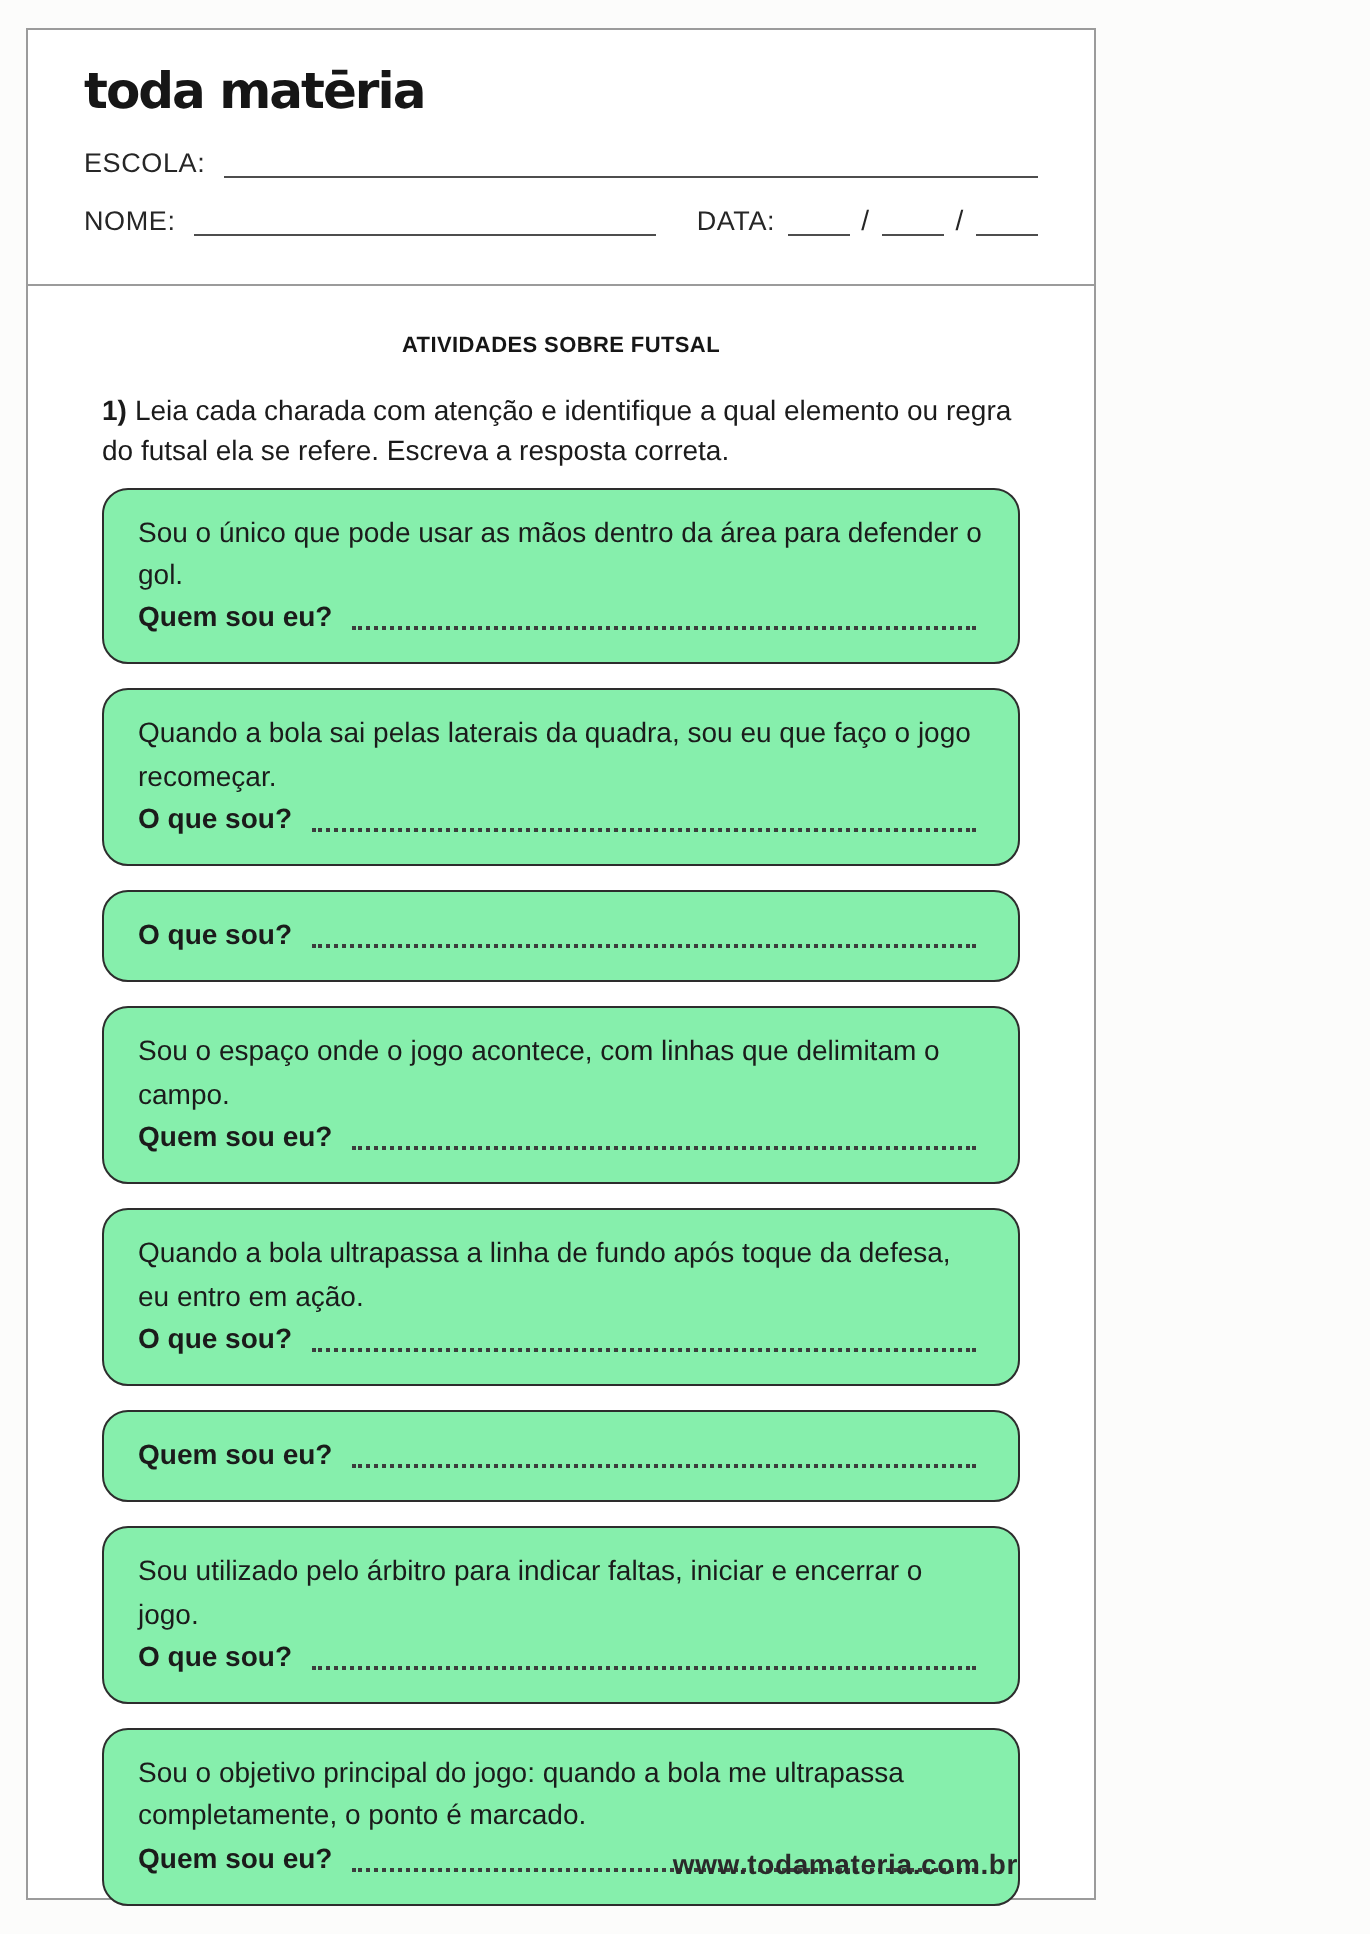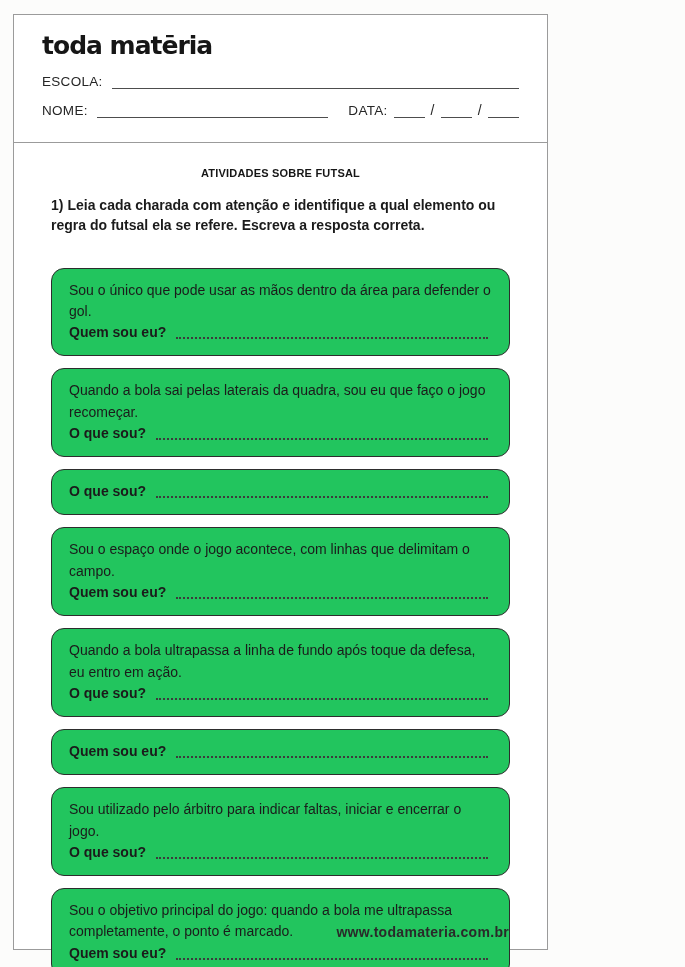--- a/index.html
+++ b/index.html
@@ -29,26 +29,26 @@
   .date-group { display:flex; align-items:flex-end; margin-left:20px; }
   .date-label { margin-right:6px;text-align:center; }
   .date-blank { width:31px; border-bottom:1.5px solid #4d4d4d; height:15px; }
   .slash { margin:0 6px; font-size:14px; color:#262626; }
   
   .content { padding:24px 37px 0 37px; position:relative; }
   .title {
     text-align:center; font-weight:bold; font-size:11px;
     letter-spacing:0.2px; color:#161616; margin-bottom:16px;
   }
-  .instruction { font-size:14px; line-height:1.45; margin-bottom:32px; color:#1b1b1b;font-weight:bold; }
+  .instruction { font-size:14px; line-height:1.45; margin-bottom:8px; color:#1b1b1b; }
   .instruction b { margin-right:4px; }
   .card {
     border:1.6px solid #2d2d2d; border-radius:13px;
     padding:11px 17px 12px 17px; margin-bottom:12px;
-    font-size:14px; line-height:1.52; color:#1b1b1b; background:#22c55e;
+    font-size:14px; line-height:1.52; color:#1b1b1b; background:#86efac;
   }
   .answer-row { display:flex; align-items:flex-end;font-weight:bold; }
   .dots {
     flex:1; border-bottom:2.5px dotted #3c3c3c;
     margin:0 4px 4px 10px; height:10px;
   }
   .footer {
     position:absolute; right:38px; bottom:9px;
     font-size:14px; font-weight:bold; letter-spacing:0.3px; color:#2a2a2a;
   }

